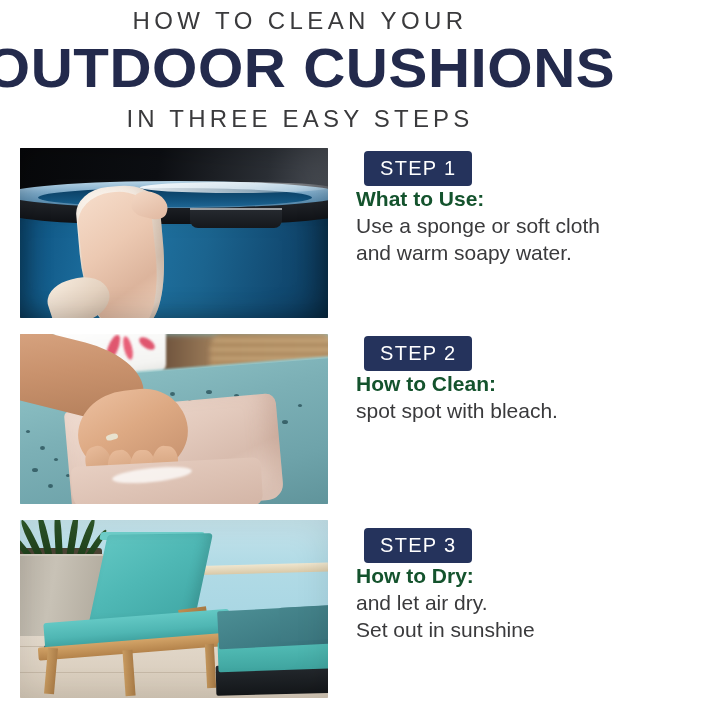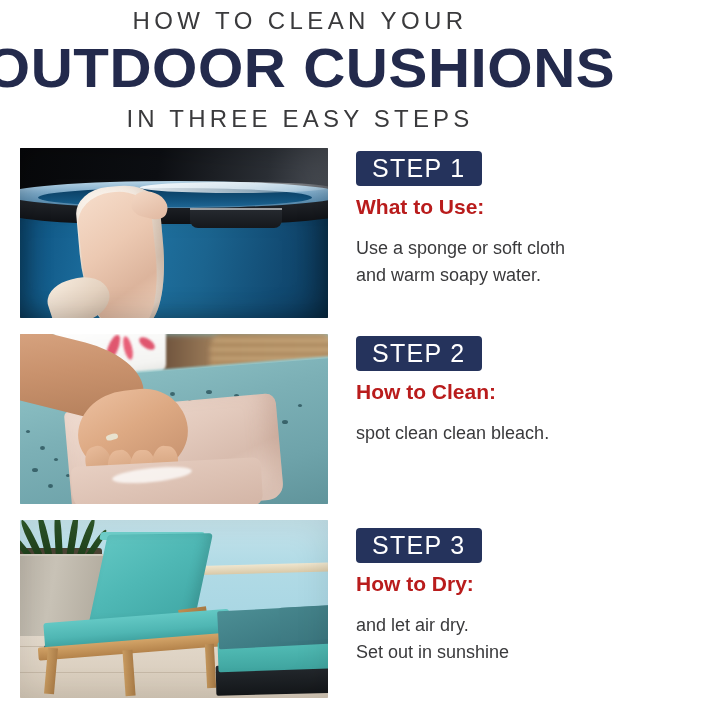--- a/index.html
+++ b/index.html
@@ -78,46 +78,47 @@
     left: 356px;
     top: 0;
     width: 350px;
   }
 
   .badge {
     display: inline-block;
     background: #25335c;
     color: #ffffff;
     font-family: "Liberation Sans", sans-serif;
-    font-size: 25px;
+    font-size: 20px;
     font-weight: 400;
     letter-spacing: 1.3px;
     padding: 5px 16px 6px 16px;
     border-radius: 4px;
     line-height: 24px;
+    margin-left: 8px;
   }
   #row1 .badge { margin-top: 3px; }
   #row2 .badge { margin-top: 2px; }
   #row3 .badge { margin-top: 8px; }
 
   .heading {
     font-family: "Liberation Sans", sans-serif;
     font-size: 21px;
     font-weight: 700;
-    color: #b91c1c;
+    color: #14532d;
     line-height: 26px;
-    margin-top: 8px;
+    margin-top: 0;
   }
   .body-text {
     font-family: "Liberation Sans", sans-serif;
-    font-size: 18px;
+    font-size: 21px;
     font-weight: 400;
     color: #3a3a3c;
     line-height: 26.5px;
-    margin-top: 15px;
+    margin-top: 1px;
   }
   .body-text div { white-space: nowrap; }
 
   
   
   
   #photo1 { background: linear-gradient(115deg,#0b0d10 0%,#17191d 26%,#35393f 55%,#5d6268 78%,#787d83 100%); }
   #p1-darkband {
     position: absolute; left: 0; top: 0; width: 100%; height: 42px;
     background: linear-gradient(100deg,#07080a 0%,#0d0f13 45%,#2b2f35 80%,#4c5057 100%);
@@ -458,21 +459,21 @@
     <div class="p2-finger" style="left:132px;top:112px;width:26px;height:34px;transform:rotate(6deg);"></div>
     <div id="p2-ring"></div>
     <div id="p2-rag-fold"></div>
     <div id="p2-rag-hi"></div>
   </div>
 
   <div class="text-col">
     <div class="badge">STEP 2</div>
     <div class="heading">How to Clean:</div>
     <div class="body-text">
-      <div>spot clean clean bleach.</div>
+      <div>spot spot with bleach.</div>
     </div>
   </div>
 </div>
 
 <div class="step-row" id="row3">
 
   <div class="photo" id="photo3">
     <div id="p3-sky"></div>
     <div id="p3-water"></div>
     <div id="p3-coping"></div>

